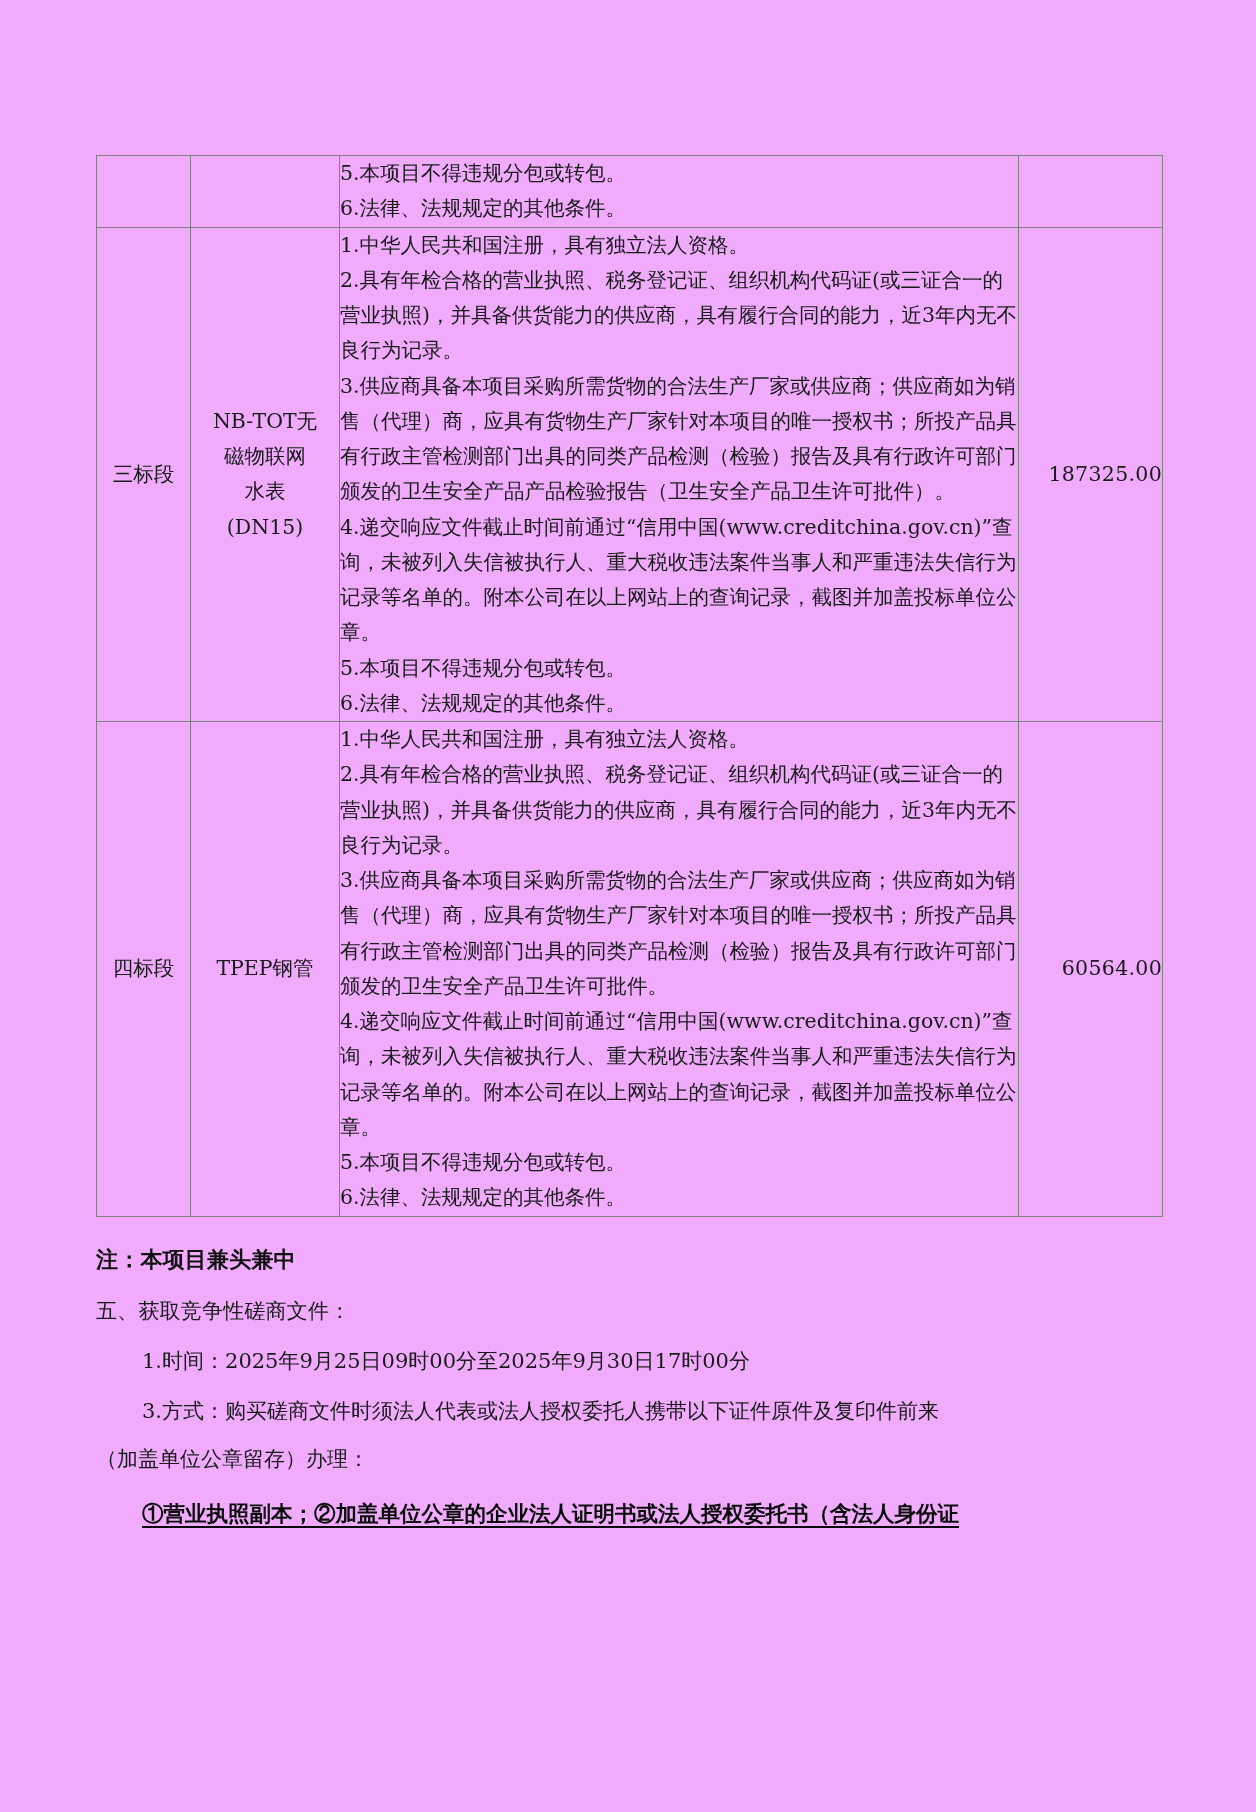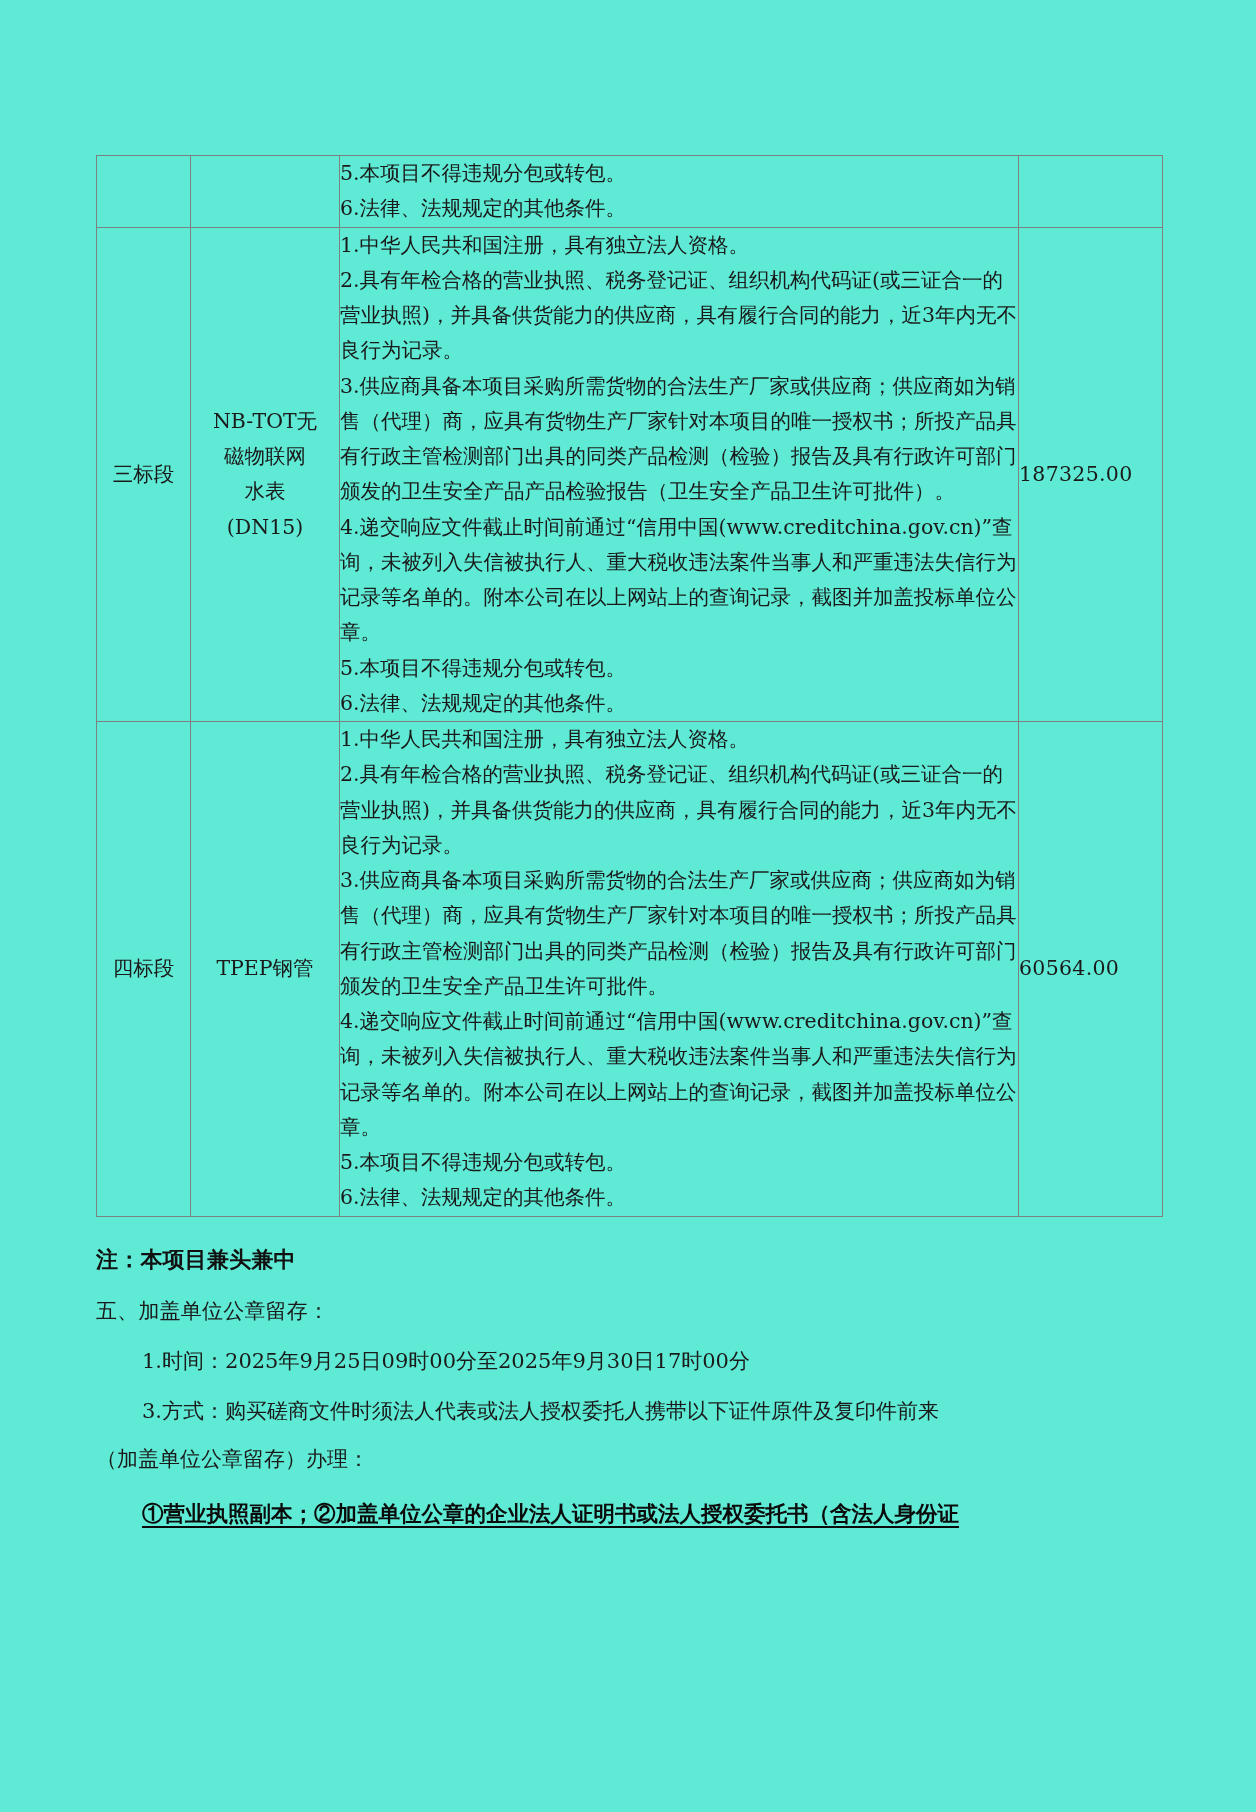--- a/index.html
+++ b/index.html
@@ -8,21 +8,21 @@
     background: #f2f2f2;
   }
   body {
     font-family: "DejaVu Serif", "Liberation Serif", serif;
   }
   .page {
     position: relative;
     width: 1256px;
     height: 1812px;
     margin: 0 auto;
-    background: #5eead4;
+    background: #f0abfc;
     box-sizing: border-box;
     overflow: hidden;
   }
   .content {
     position: absolute;
     left: 96px;
     top: 155px;
     width: 1064px;
   }
 
@@ -36,21 +36,21 @@
     border: 1px solid #808080;
     padding: 0;
     vertical-align: middle;
     font-size: 20.5px;
     line-height: 1.72;
     color: #1a1a1a;
   }
   td.col-lot   { width: 93px;  text-align: center; }
   td.col-item  { width: 148px; text-align: center; padding: 0 6px; }
   td.col-cond  { width: 678px; text-align: left; padding: 3px 6px 3px 10px; }
-  td.col-price { width: 143px; text-align: left; }
+  td.col-price { width: 143px; text-align: right; }
 
   .cond-line {
     white-space: pre-wrap;
     word-break: break-all;
   }
   .item-line { white-space: pre-line; }
   .price-val {
     font-size: 20.5px;
     letter-spacing: 0.3px;
   }
@@ -159,21 +159,21 @@
           </td>
           <td class="col-price">
             <span class="price-val">60564.00</span>
           </td>
         </tr>
       </tbody>
     </table>
 
     <p class="note-bold">注：本项目兼头兼中</p>
 
-    <p class="para indent-1">五、加盖单位公章留存：</p>
+    <p class="para indent-1">五、获取竞争性磋商文件：</p>
 
     <p class="para-hang">1.时间：2025年9月25日09时00分至2025年9月30日17时00分</p>
 
 
     <p class="para-hang">3.方式：购买磋商文件时须法人代表或法人授权委托人携带以下证件原件及复印件前来</p>
 
     <p class="para-cont">（加盖单位公章留存）办理：</p>
 
     <p class="underline-bold">①营业执照副本；②加盖单位公章的企业法人证明书或法人授权委托书（含法人身份证</p>
 

